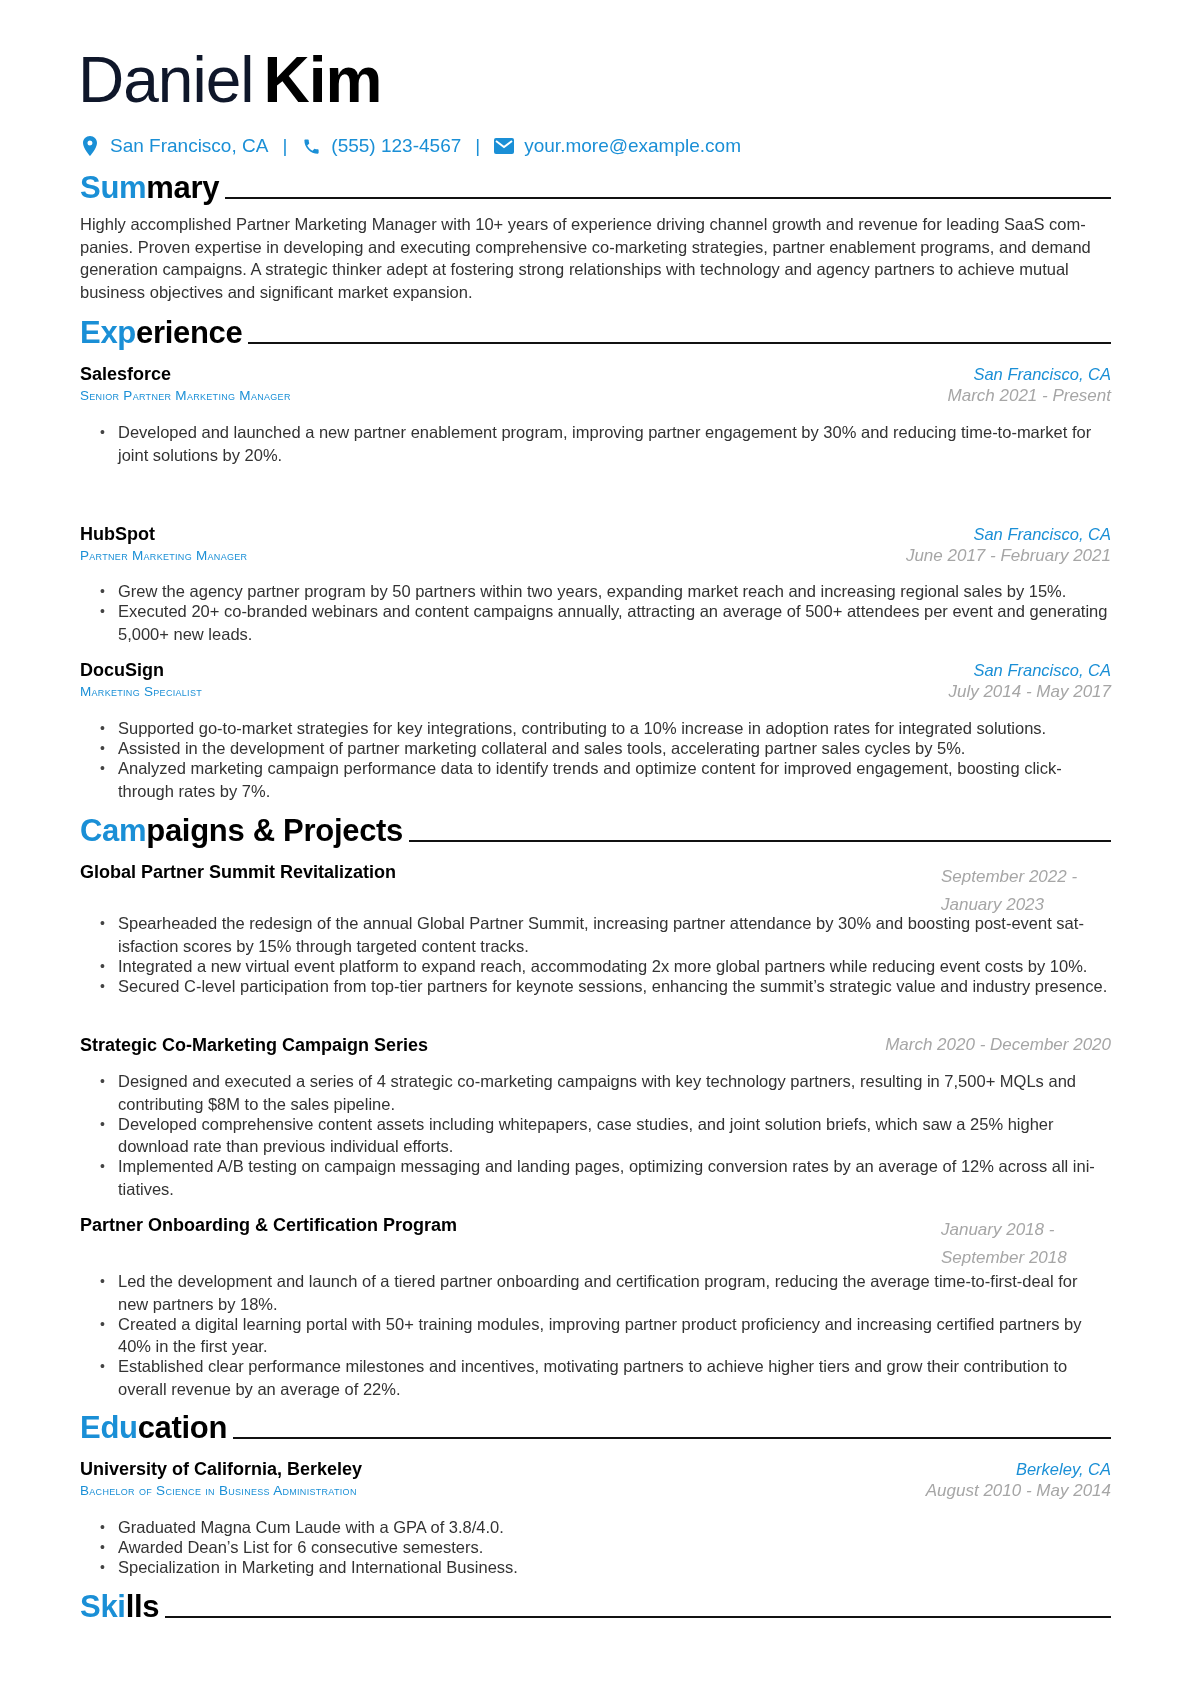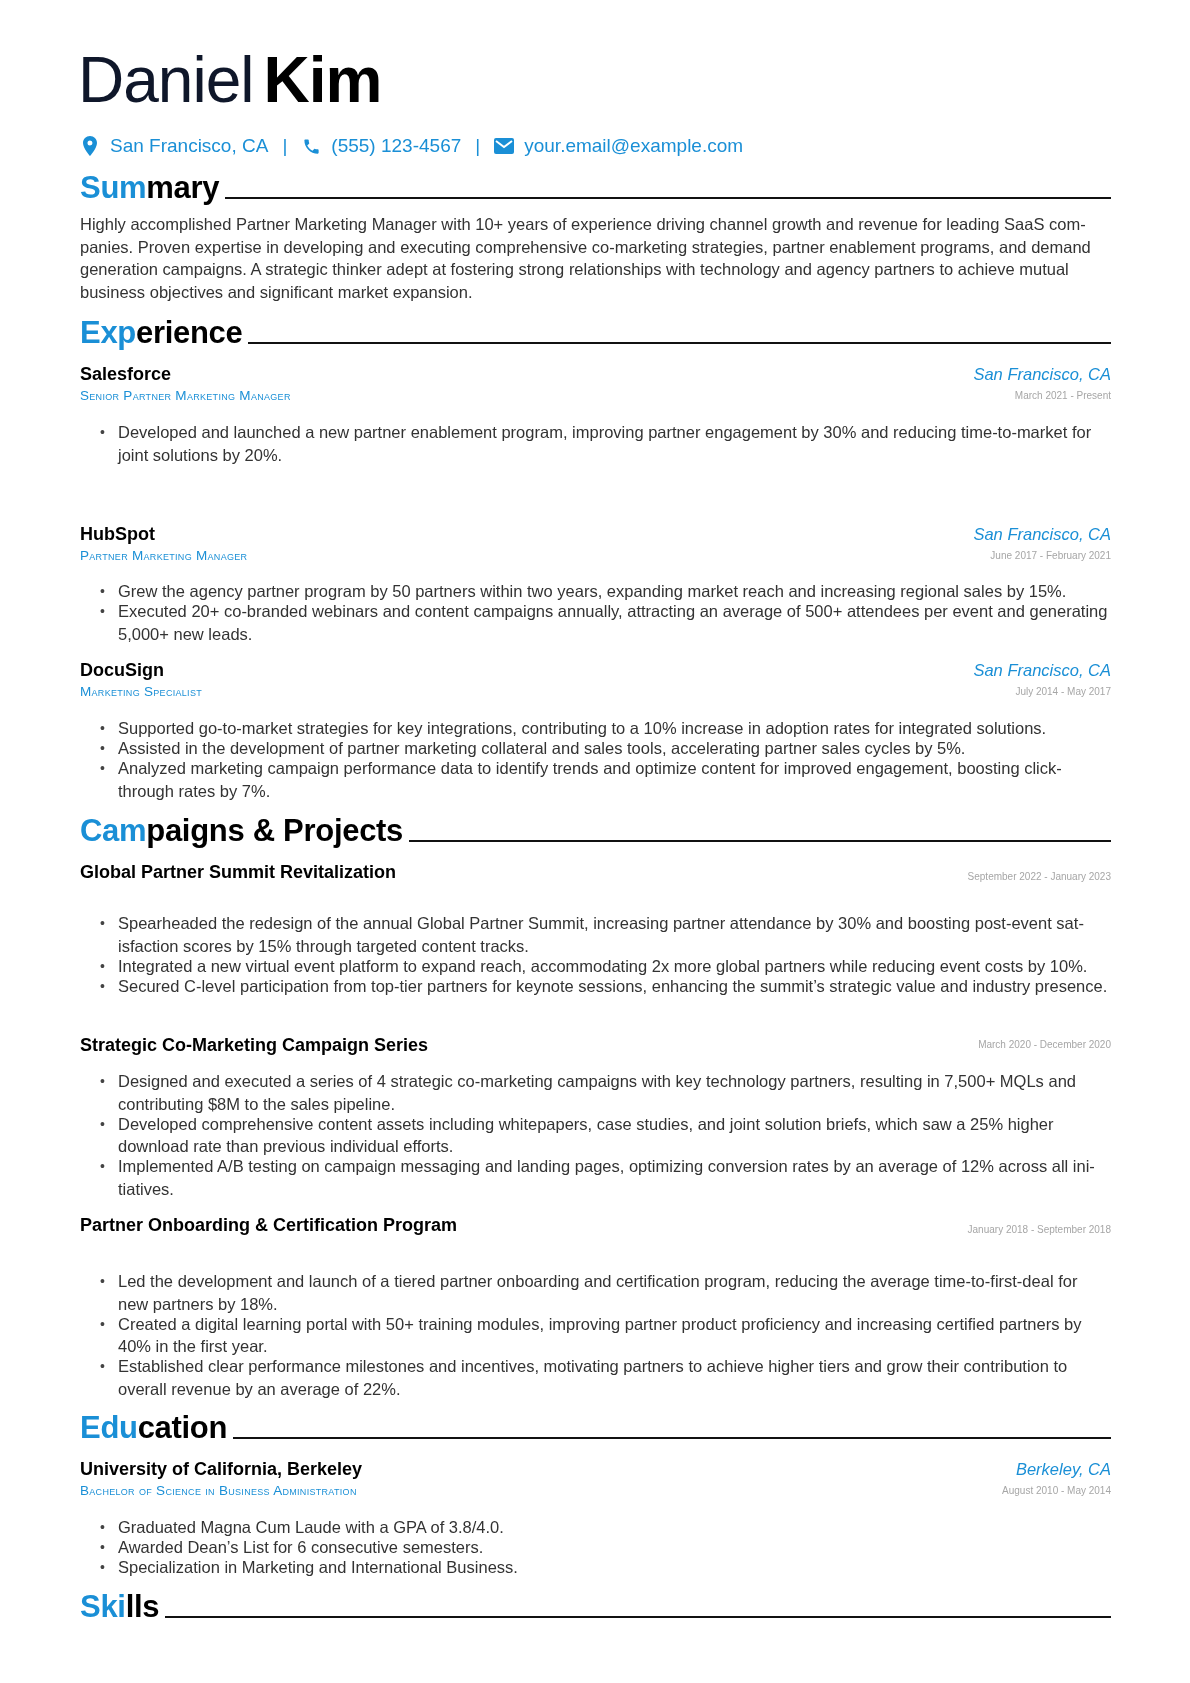--- a/index.html
+++ b/index.html
@@ -24,21 +24,21 @@
   .section-head .title { font-size: 31px; font-weight: 700; line-height: 36px; color: #000; white-space: nowrap; letter-spacing: -0.3px; }
   .section-head .title .accent { color: #1a8fd6; }
   .section-head .rule { flex: 1; border-bottom: 2.5px solid #111; margin-left: 6px; margin-bottom: 7px; }
 
   .para { position: absolute; left: 0; width: 1031px; font-size: 16.5px; line-height: 22.6px; color: #333; text-align: left; }
 
   .entry-head { position: absolute; left: 0; width: 1031px; }
   .entry-head .org { position: absolute; left: 0; top: 0; font-size: 18px; font-weight: 700; color: #000; line-height: 22px; white-space: nowrap; }
   .entry-head .loc { position: absolute; right: 0; top: 0; font-size: 16.5px; font-style: italic; color: #1a8fd6; line-height: 22px; white-space: nowrap; }
   .entry-head .role { position: absolute; left: 0; top: 24px; font-size: 13.5px; color: #1a8fd6; font-variant: small-caps; letter-spacing: 0.3px; line-height: 18px; white-space: nowrap; }
-  .entry-head .date { position: absolute; right: 0; top: 24px; font-size: 10px; color: #a6a6a6; line-height: 18px; white-space: nowrap; text-align: right; }
+  .entry-head .date { position: absolute; right: 0; top: 24px; font-size: 17px; font-style: italic; color: #a6a6a6; line-height: 18px; white-space: nowrap; text-align: left; }
   .entry-head .date.wrap { top: 2px; width: 170px; white-space: normal; line-height: 28px; }
 
   ul.bullets { position: absolute; left: 38px; width: 993px; margin: 0; padding: 0; list-style: none; font-size: 16.5px; line-height: 22.6px; color: #333; }
   ul.bullets li { position: relative; padding-left: 0; margin: 0 0 -2.5px 0; }
   ul.bullets li::before { content: "•"; position: absolute; left: -18px; top: 0; color: #444; font-size: 14px; }
 </style>
 </head>
 <body>
 
 <div class="page">
@@ -61,21 +61,21 @@
         </svg>
     </span>
     <span>(555) 123-4567</span>
     <span class="sep">|</span>
     <span class="icon">
       <svg width="20" height="16" viewBox="0 0 20 16">
           <rect x="0" y="0" width="20" height="16" rx="2"></rect>
           <path d="M2 3l8 6 8-6" stroke="#fff" stroke-width="2" fill="none"></path>
         </svg>
     </span>
-    <span>your.email@example.com</span>
+    <span>your.more@example.com</span>
   </div>
 
   <div class="section-head" style="top:170px;">
     <span class="title"><span class="accent">Sum</span><span>mary</span></span>
     <span class="rule"></span>
   </div>
   <div class="para" style="top:213px;">Highly accomplished Partner Marketing Manager with 10+ years of experience driving channel growth and revenue for leading SaaS com­panies. Proven expertise in developing and executing comprehensive co-marketing strategies, partner enablement programs, and de­mand generation campaigns. A strategic thinker adept at fostering strong relationships with technology and agency partners to achieve mutual business objectives and significant market expansion.</div>
 
   <div class="section-head" style="top:315px;">
     <span class="title"><span class="accent">Exp</span><span>erience</span></span>

